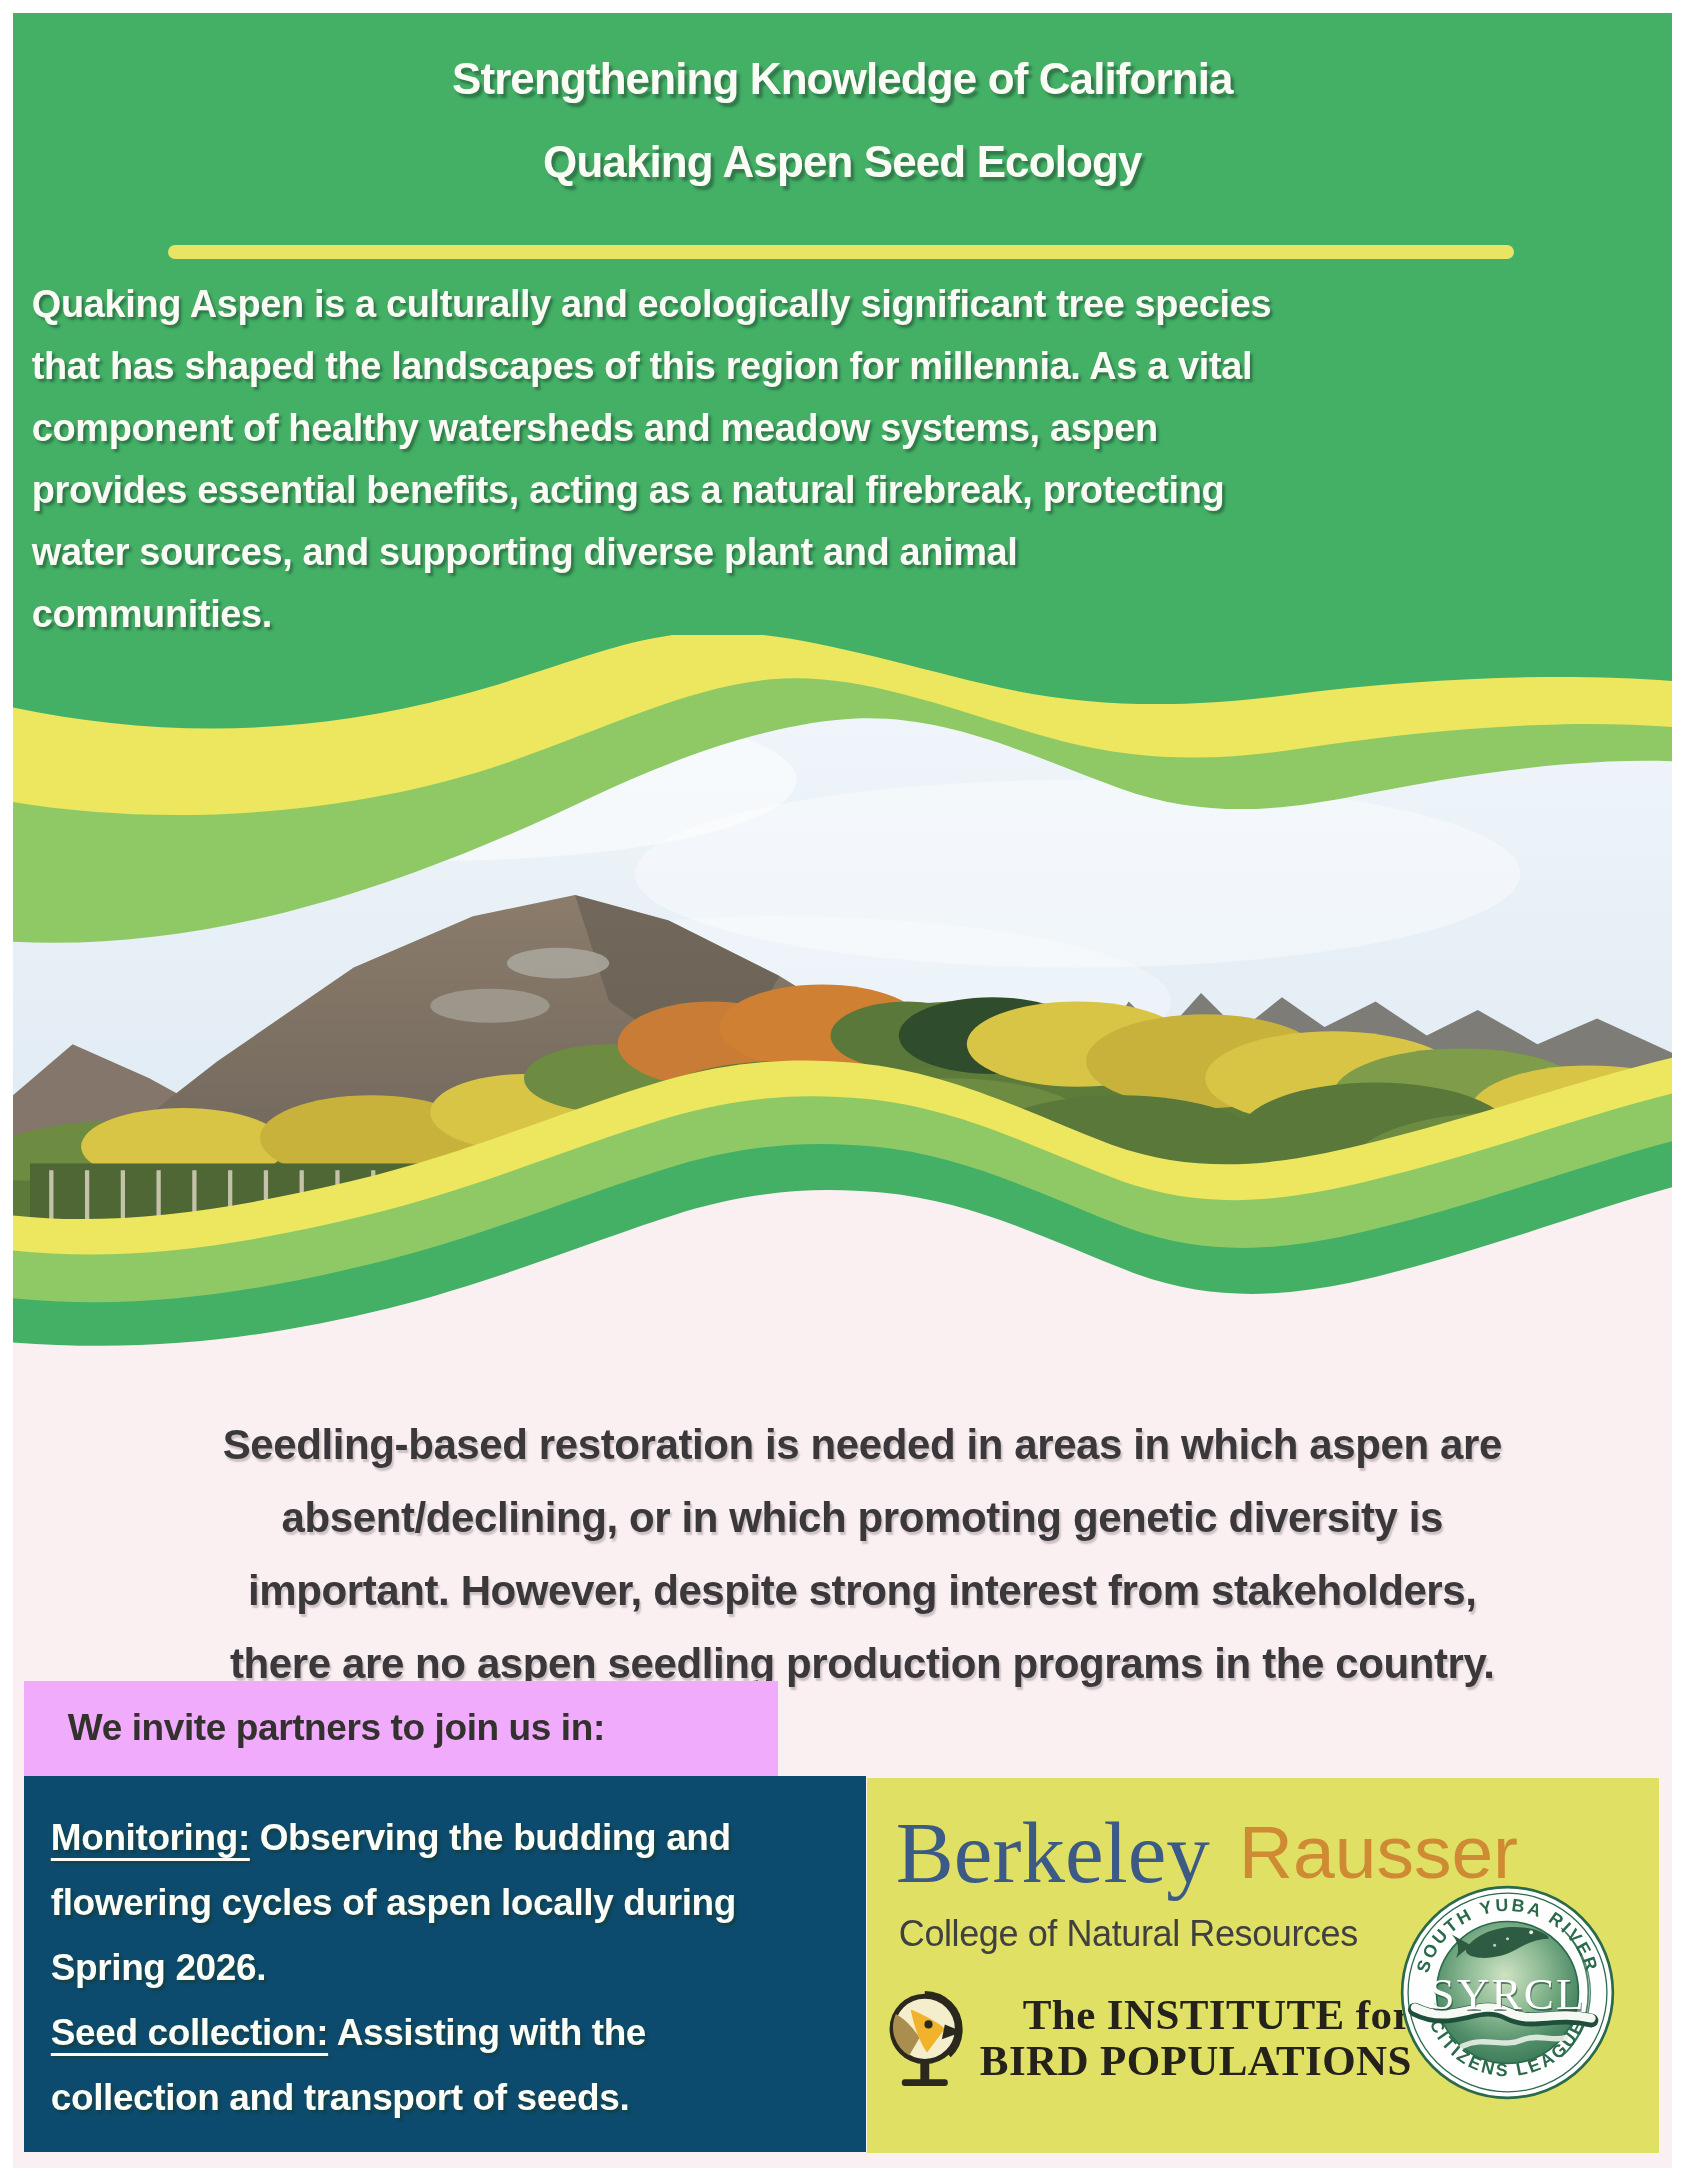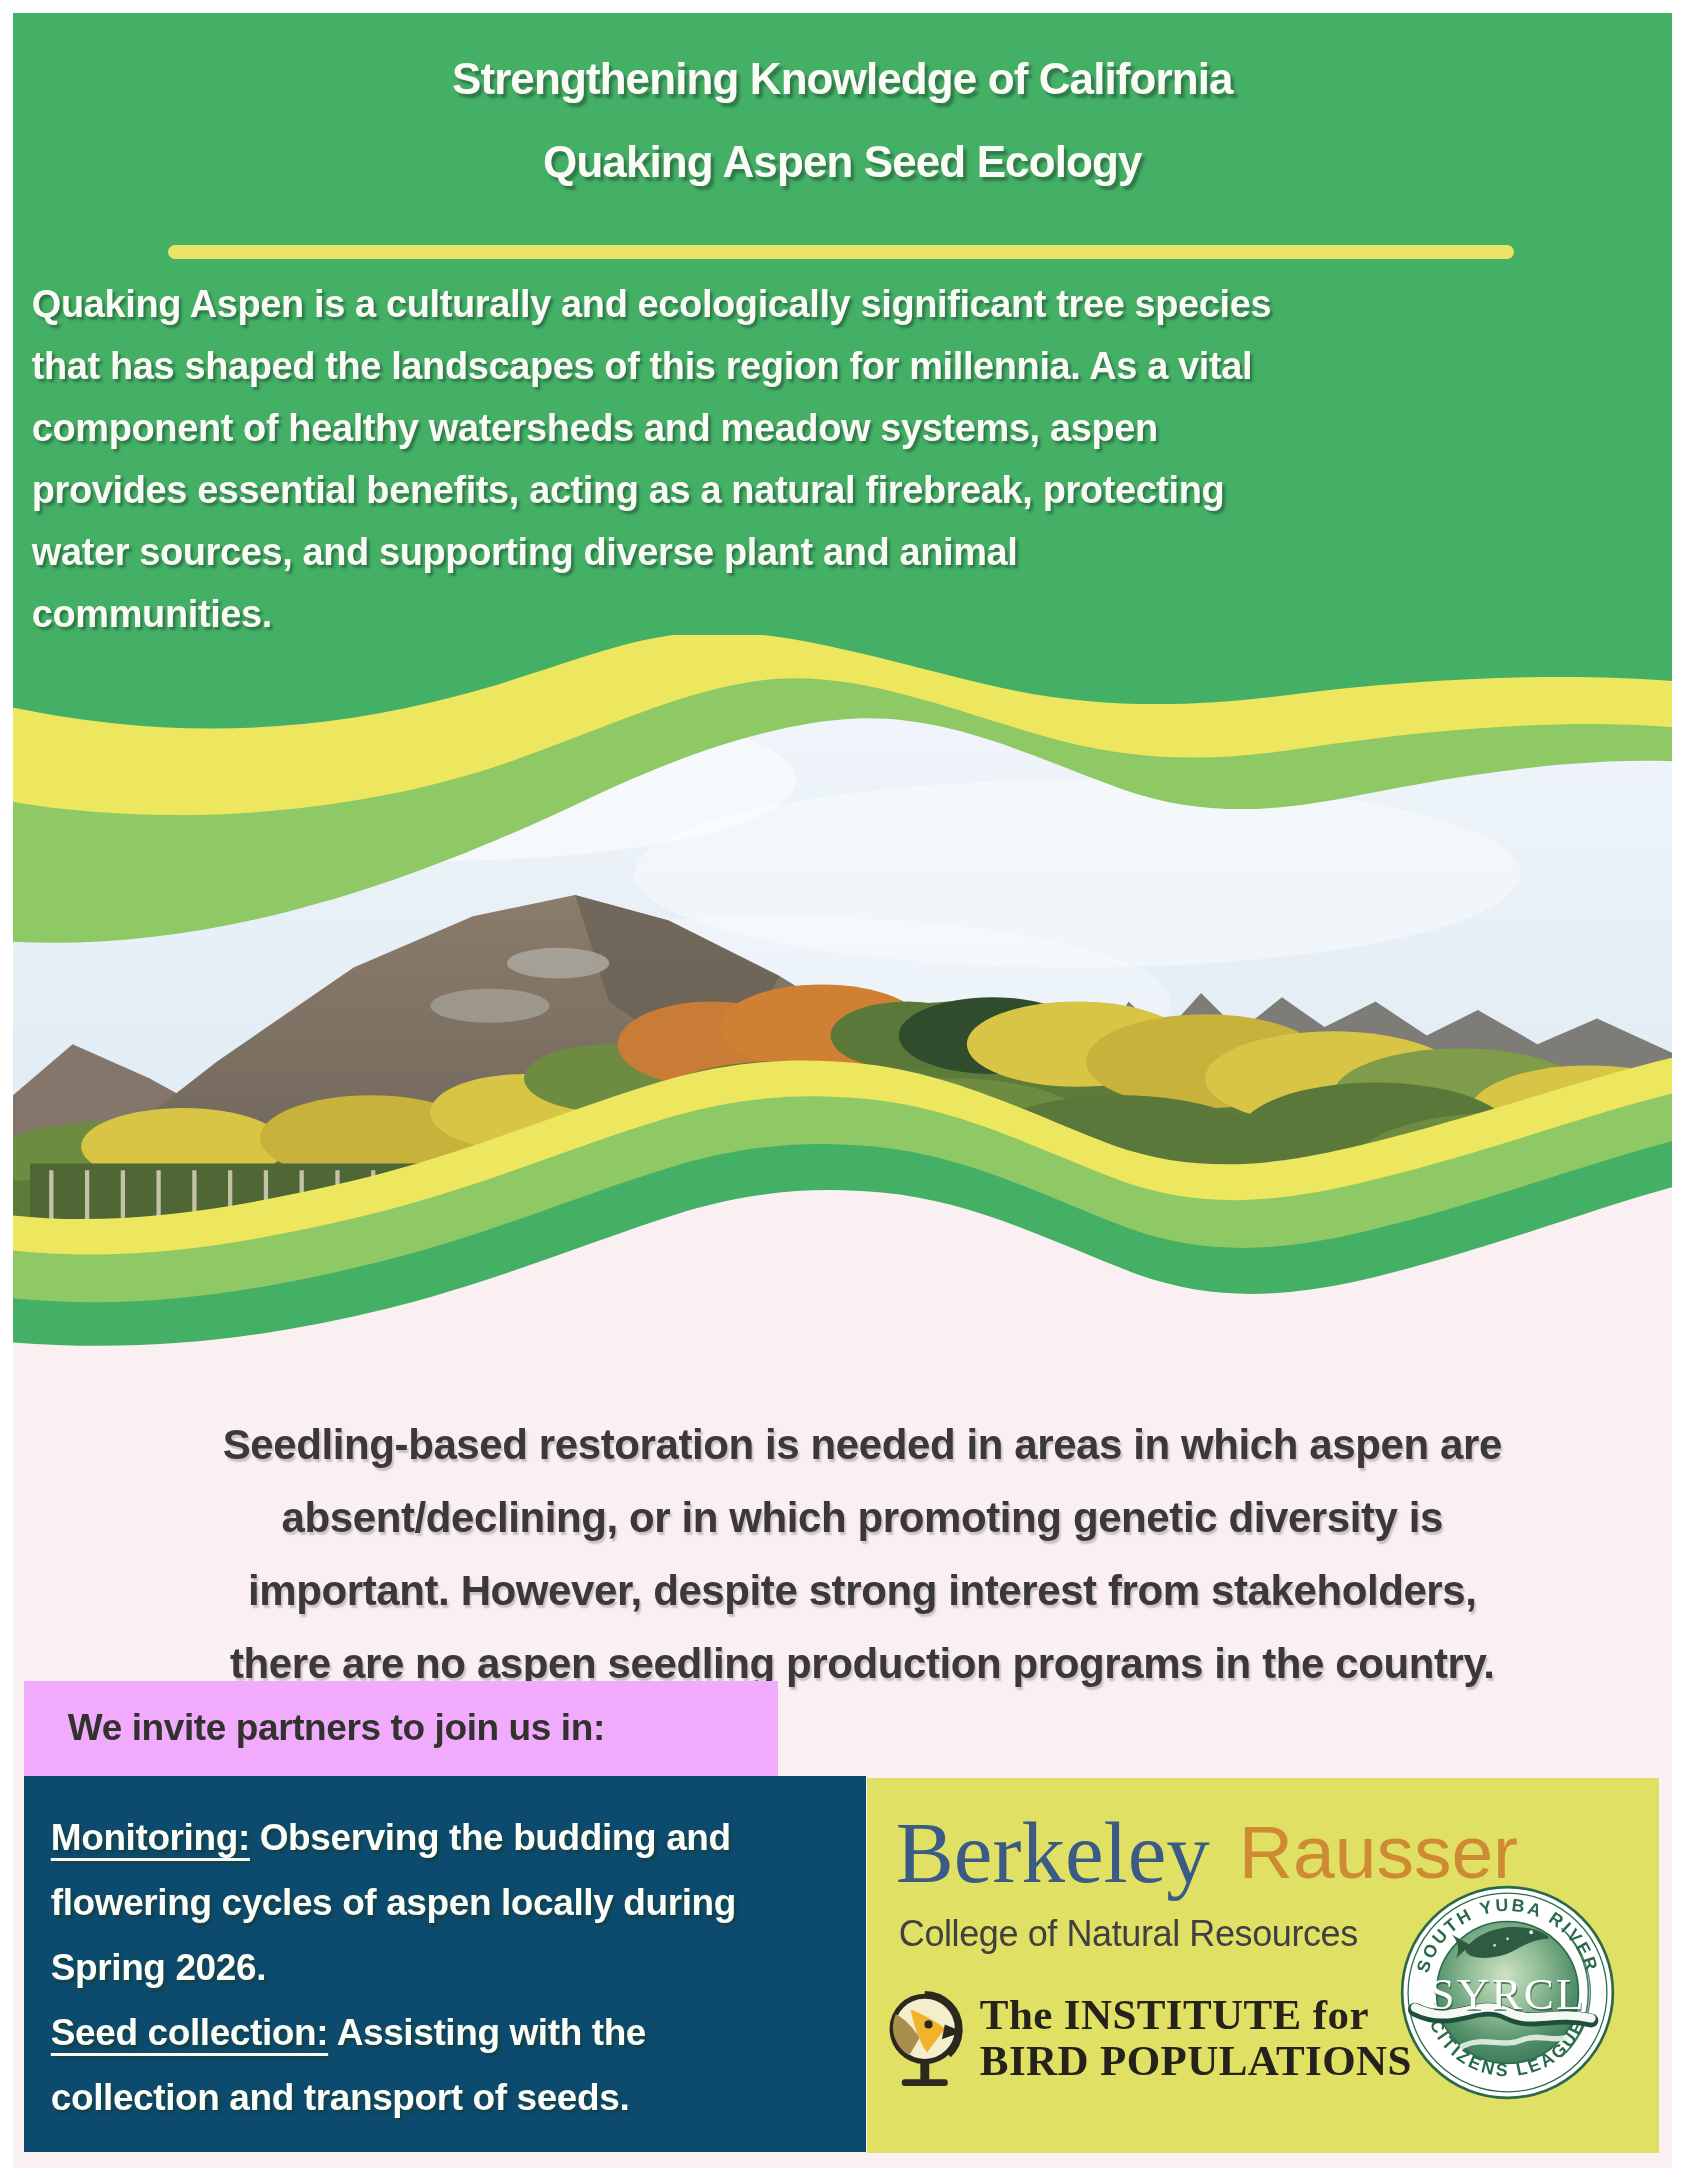--- a/index.html
+++ b/index.html
@@ -49,21 +49,21 @@
   .activity .wrap{width:762px;}
   .act-label{text-decoration:underline;text-decoration-thickness:3.4px;text-underline-offset:7.7px;}
 
   .partners{
     position:absolute;left:854px;top:1765px;width:792px;height:375px;background:#e0e065;
   }
   .berk-row{position:absolute;left:29px;top:24px;display:flex;align-items:center;gap:29px;}
   .berkeley{font-family:"Liberation Serif",serif;font-size:87px;color:#3c5a86;}
   .rausser{font-size:75px;color:#cf8b33;}
   .college{position:absolute;left:32px;top:135px;font-size:36px;color:#404040;letter-spacing:-0.4px;}
-  .ibp{position:absolute;left:17px;top:203px;display:flex;align-items:center;gap:7px;}
+  .ibp{position:absolute;left:17px;top:203px;display:flex;align-items:center;gap:7px;text-align:right;}
   .ibp-text{
     font-family:"Liberation Serif",serif;font-weight:bold;font-size:43px;line-height:46px;
     color:#24221b;letter-spacing:0.4px;white-space:pre-line;
   }
   .syrcl{position:absolute;left:533px;top:107px;width:215px;height:215px;}
 </style>
 </head>
 <body>
 
 <div class="canvas">

